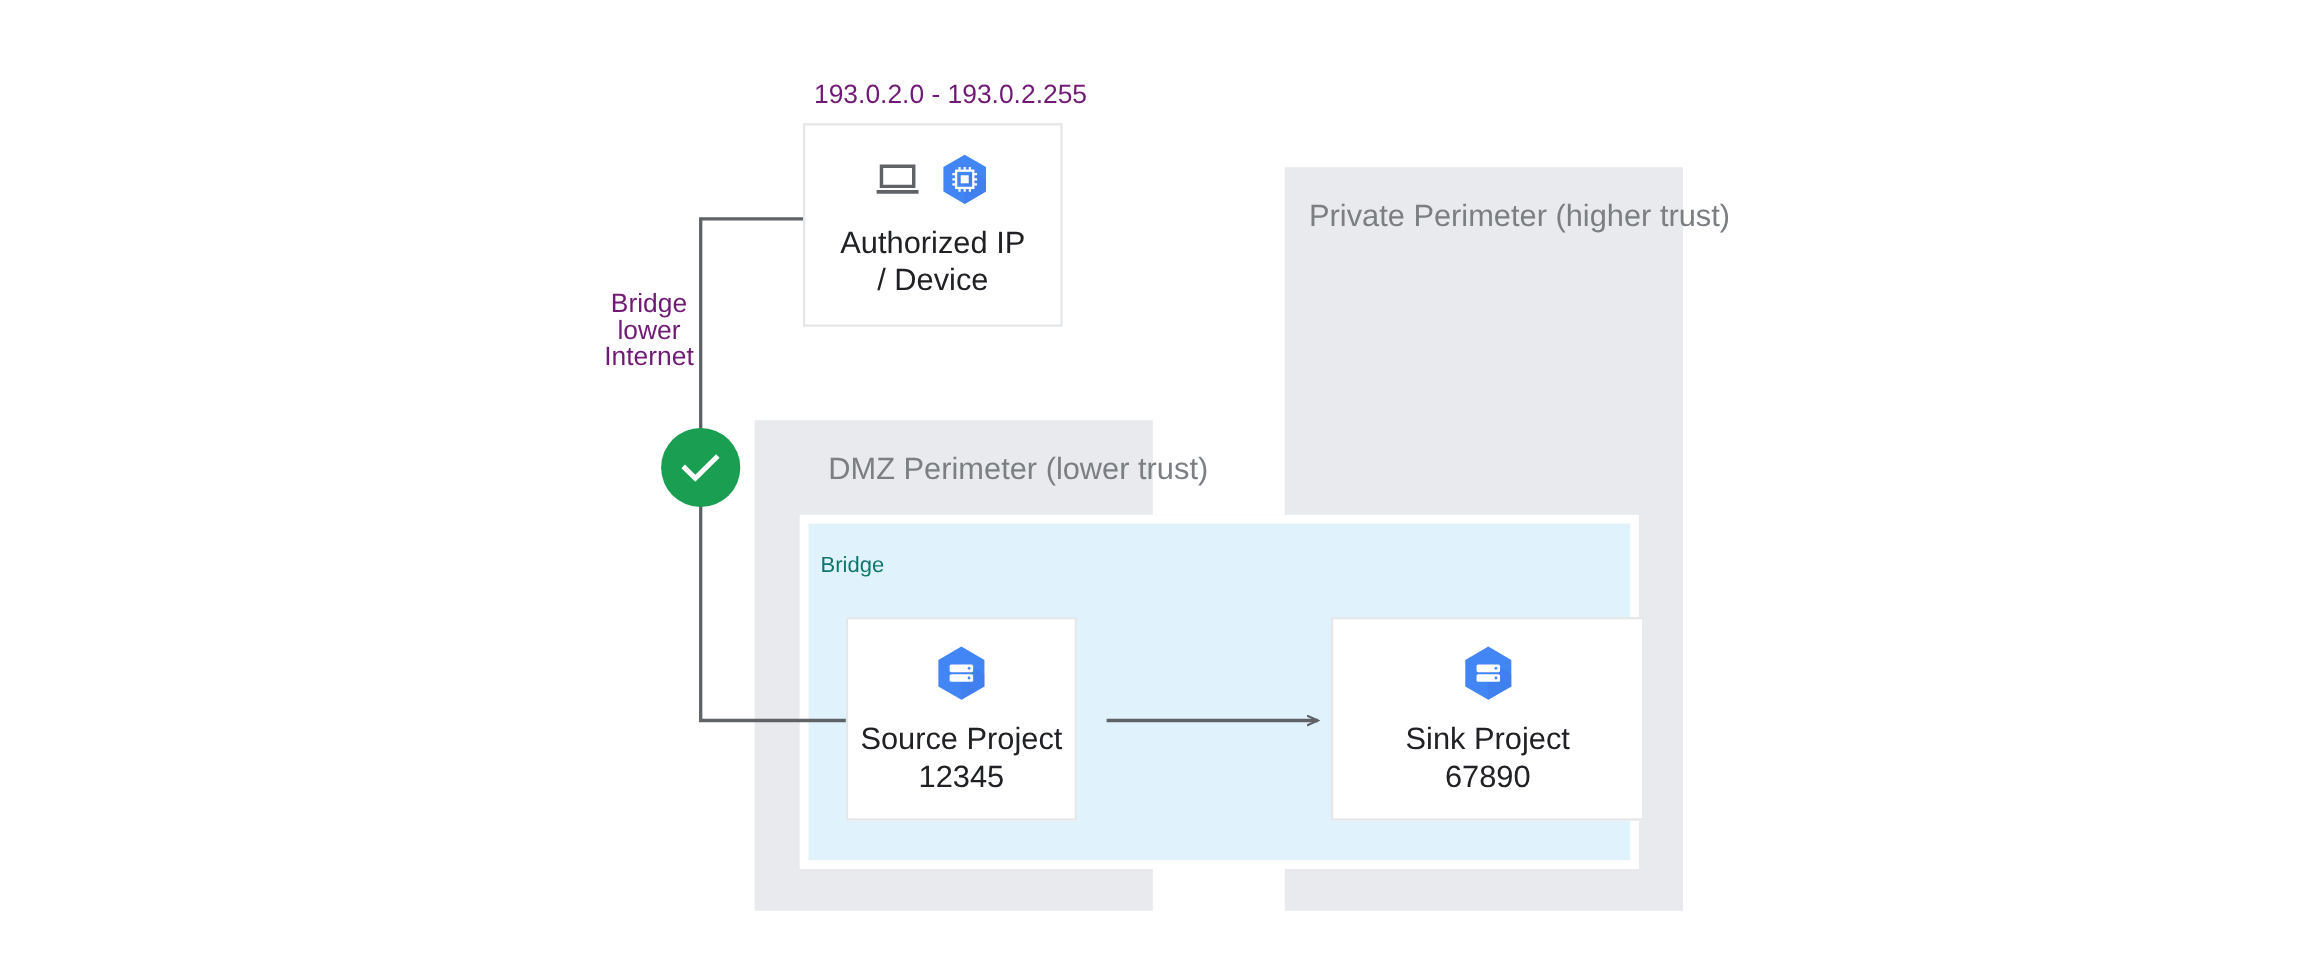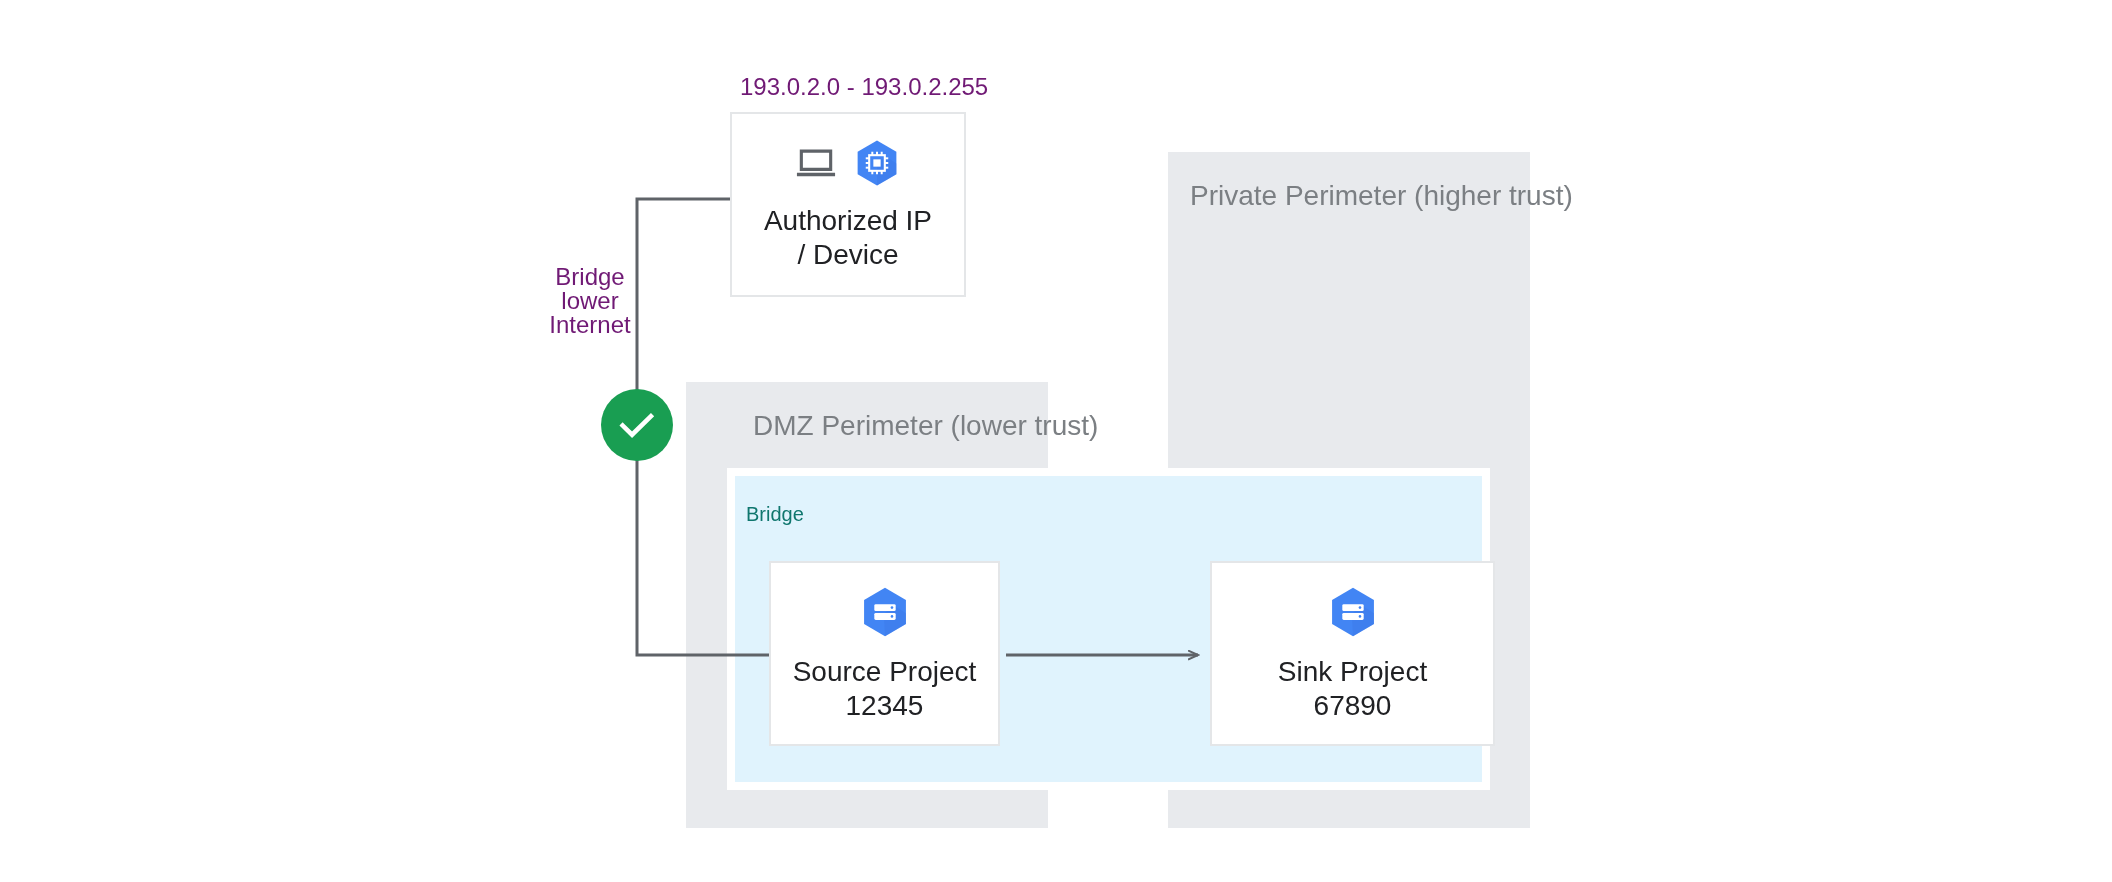--- a/index.html
+++ b/index.html
@@ -178,21 +178,21 @@
 / Device</div>
   </div>
 
   <div class="lbl lbl-multiline" style="left:540px; top:265px; width:100px; line-height:24px;">
     <div>Bridge</div>
     <div>lower</div>
     <div>Internet</div>
   </div>
 
 
-  <div class="node" style="left:769px; top:561px; width:231px; height:185px;">
+  <div class="node" style="left:769px; top:561px; width:210px; height:185px;">
     <div class="node-icons">
       <svg width="54" height="54" viewBox="0 0 48 48">
         <polygon points="24,2.5 42.6,13.25 42.6,34.75 24,45.5 5.4,34.75 5.4,13.25" fill="#4285F4"></polygon>
         <polygon points="24,45.5 42.6,34.75 42.6,25 32,18.5 23,25.5" fill="#3B78E7" opacity="0.45"></polygon>
         <rect x="14.5" y="17" width="19" height="6.2" rx="1.3" fill="#ffffff"></rect>
         <rect x="14.5" y="24.8" width="19" height="6.2" rx="1.3" fill="#ffffff"></rect>
         <circle cx="30.2" cy="20.1" r="1.15" fill="#4285F4"></circle>
         <circle cx="30.2" cy="27.9" r="1.15" fill="#4285F4"></circle>
       </svg>
     </div>

